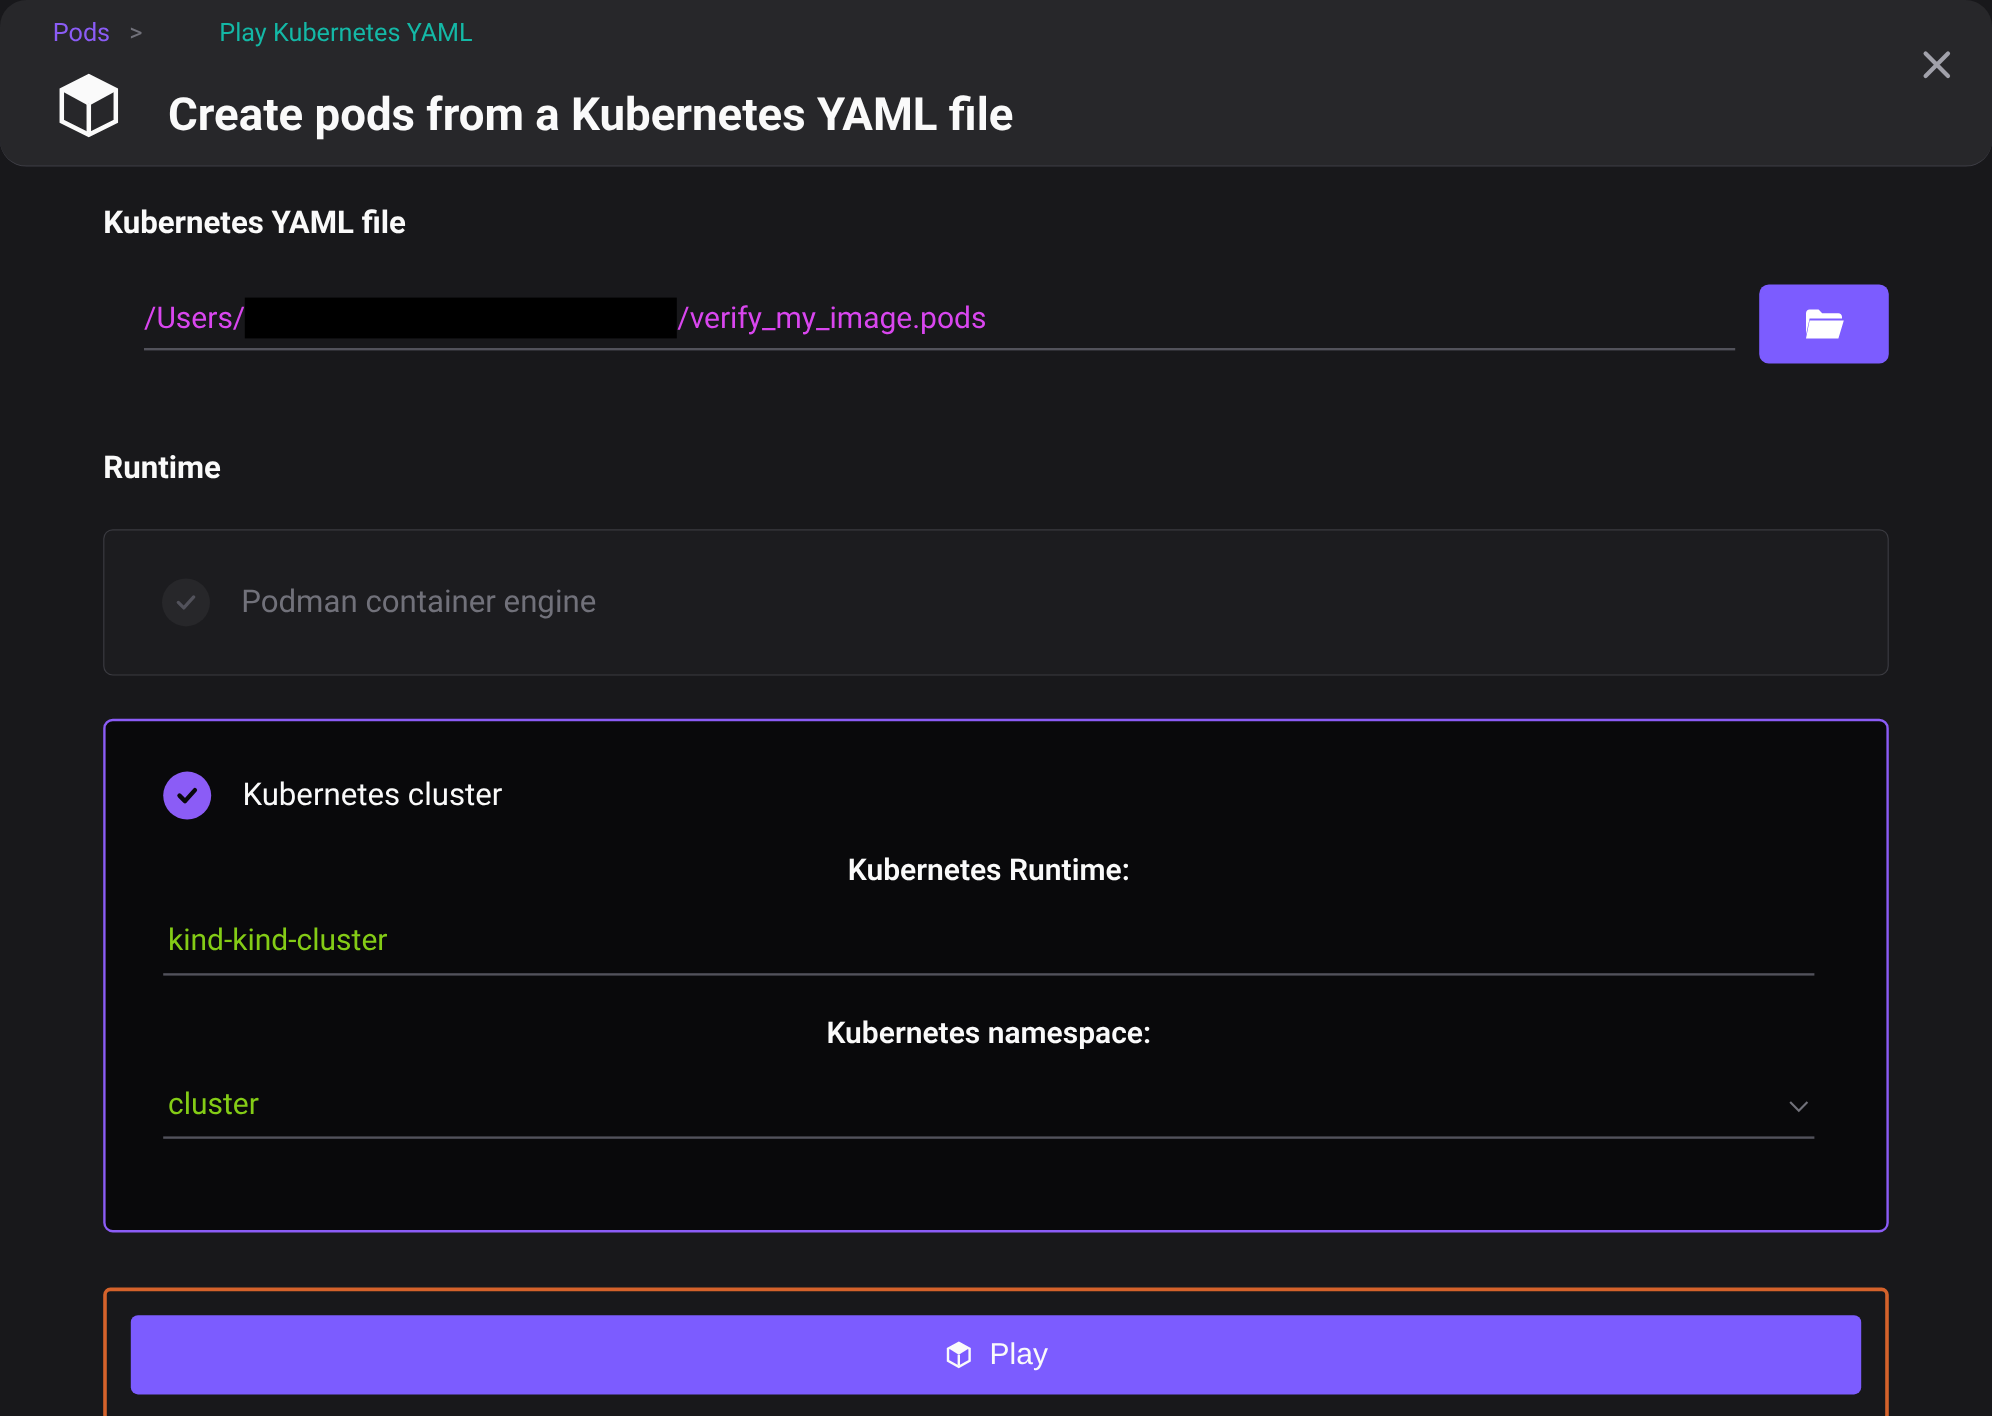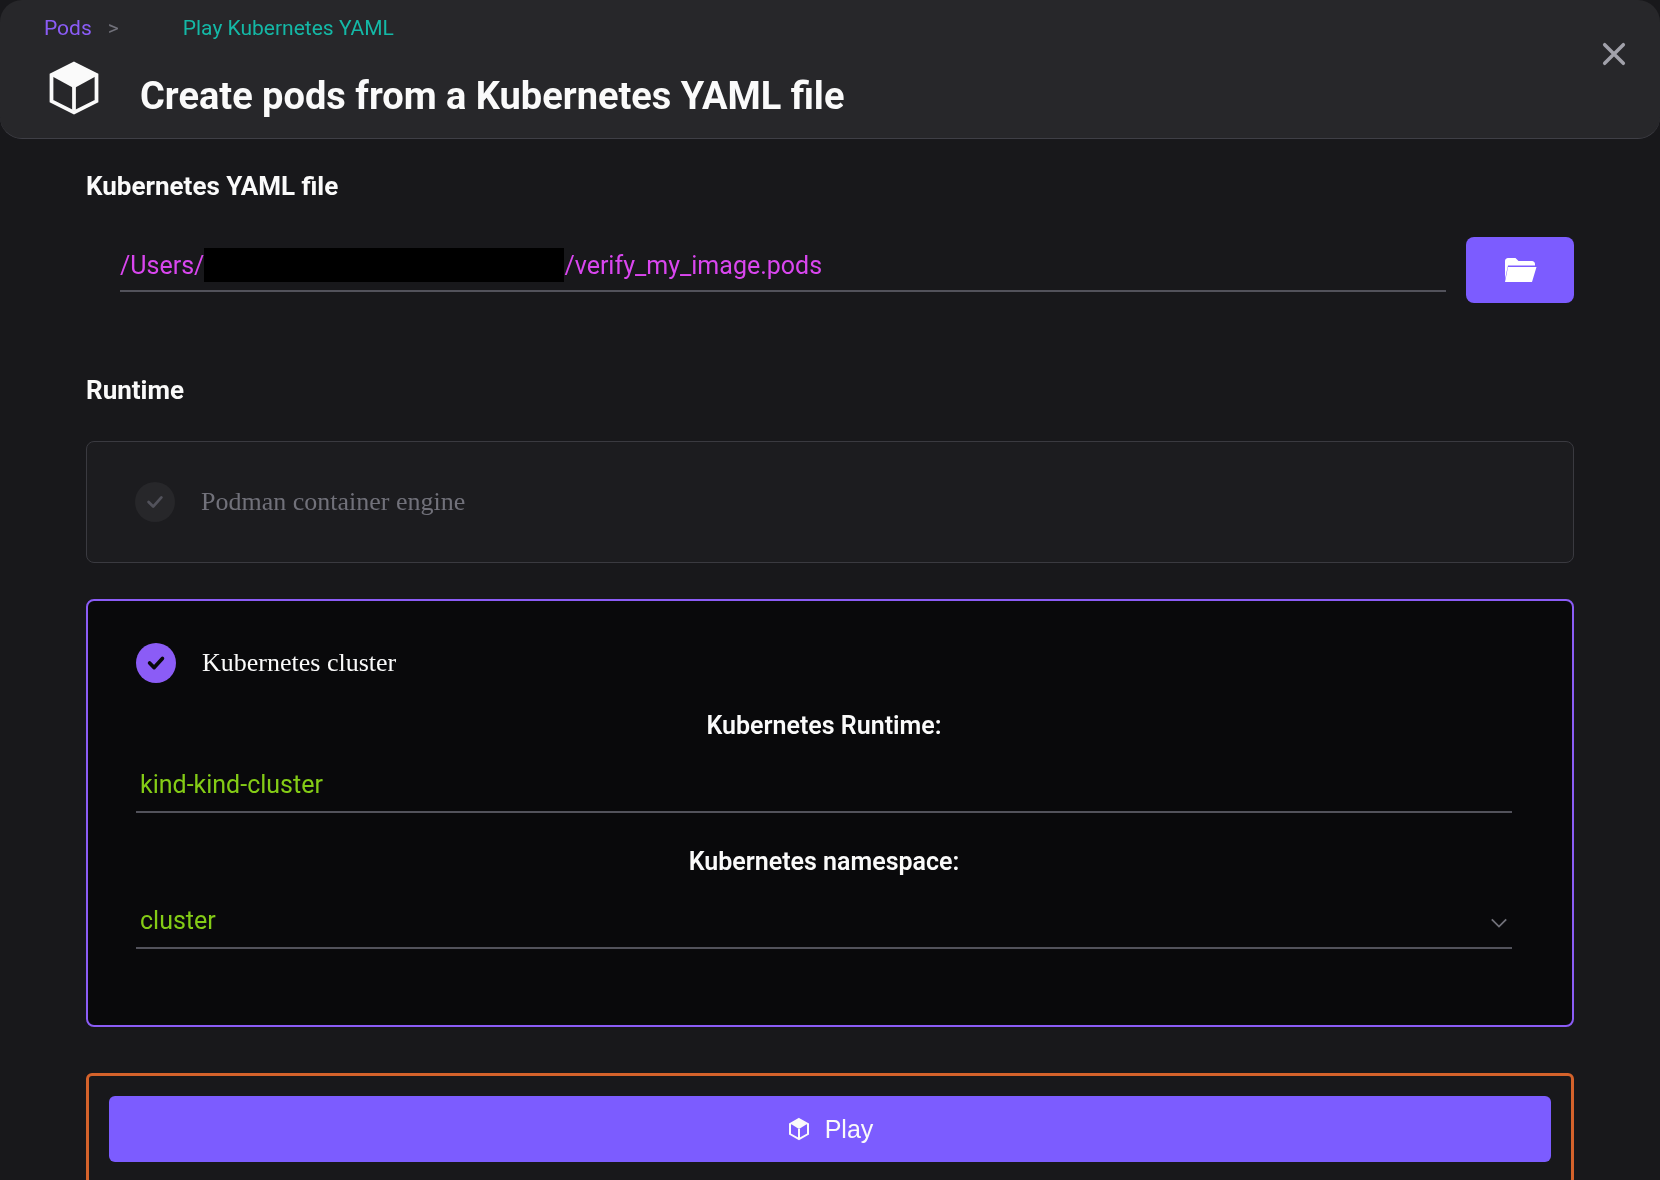--- a/index.html
+++ b/index.html
@@ -161,21 +161,20 @@
     }
     .radio-circle.unchecked svg path {
       stroke: #52525b;
     }
     .radio-circle.checked svg path {
       stroke: #09090b;
     }
     .option-label {
       font-size: 26px;
       color: #71717a;
-      font-family: Liberation Serif, serif;
     }
     .option-card.selected .option-label {
       color: #fafafa;
     }
     .sub-fields {
       margin-top: 28px;
     }
     .sub-label {
       text-align: center;
       font-size: 25px;

